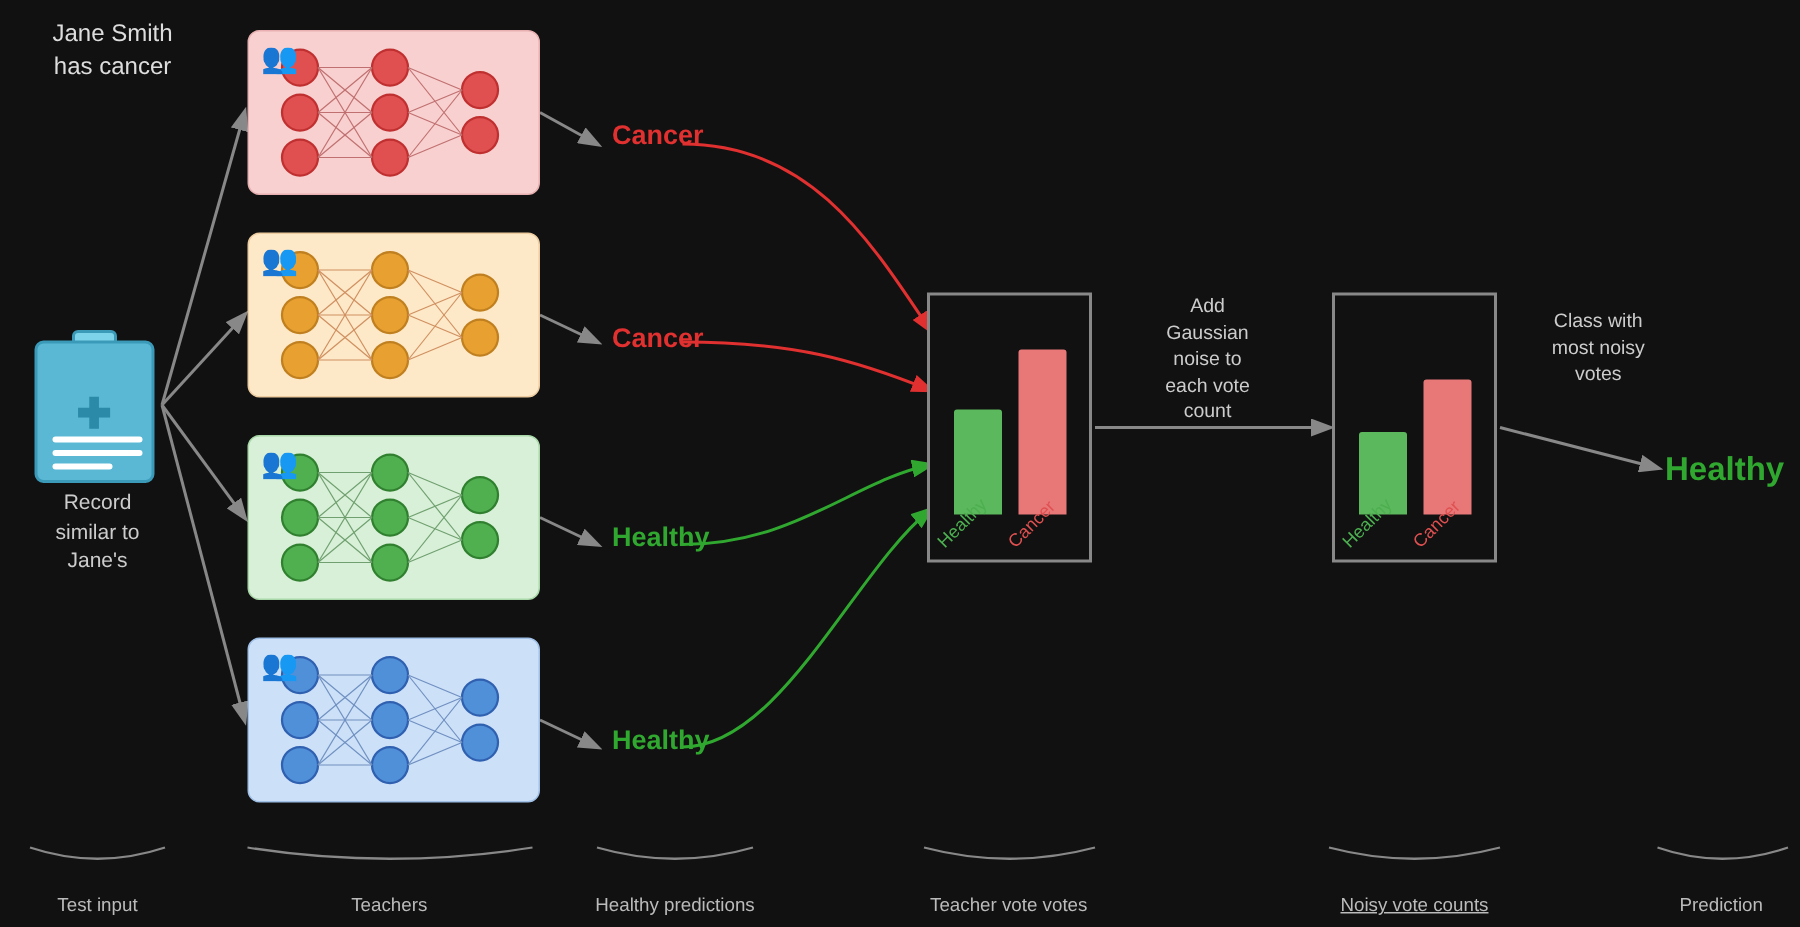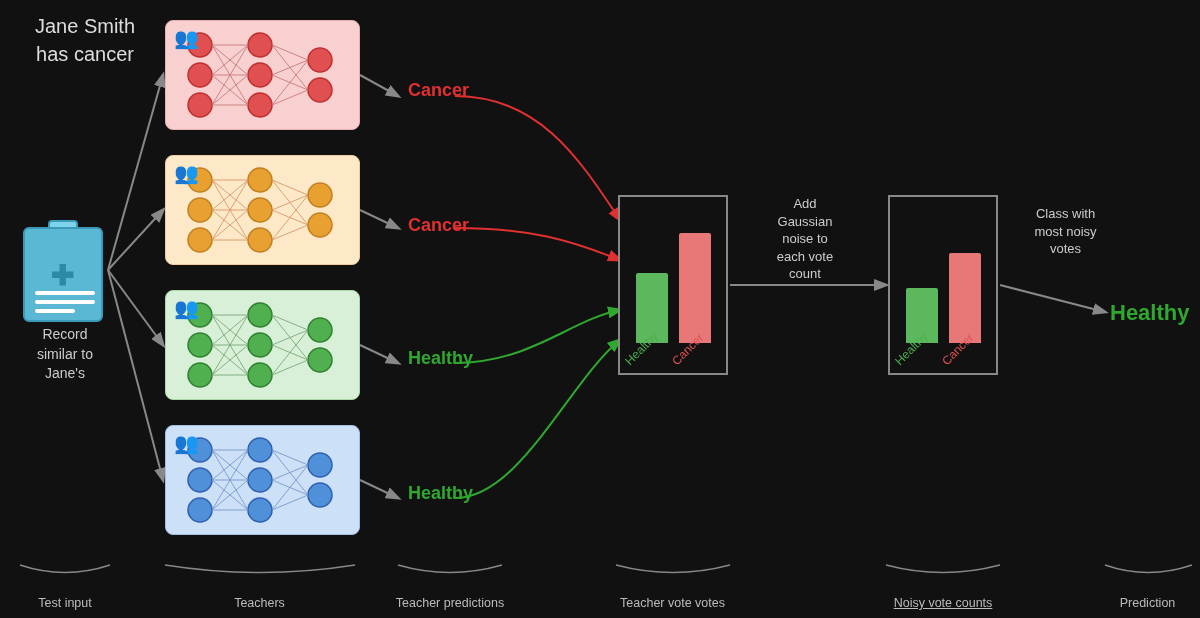--- a/index.html
+++ b/index.html
@@ -175,21 +175,21 @@
       font-size: 12.5px;
       text-align: center;
     }
 
     
     .jane-label {
       position: absolute;
       top: 12px;
       left: 35px;
       color: #ddd;
-      font-size: 20px;
+      font-size: 16px;
       text-align: center;
       line-height: 1.4;
     }
 
     
     .record-label {
       position: absolute;
       top: 330px;
       left: 10px;
       color: #ccc;
@@ -435,21 +435,21 @@
     <span>Healthy</span>
   </div>
 
   <div class="brace-label" style="left:10px; width:110px; bottom:8px;">
     <span>Test input</span>
   </div>
   <div class="brace-label" style="left:162px; width:195px; bottom:8px;margin-top:24px;">
     <span>Teachers</span>
   </div>
   <div class="brace-label" style="left:390px; width:120px; bottom:8px;">
-    <span>Teacher predictions</span>
+    <span>Healthy predictions</span>
   </div>
   <div class="brace-label" style="left:610px; width:125px; bottom:8px;">
     <span>Teacher vote votes</span>
   </div>
   <div class="brace-label" style="left:878px; width:130px; bottom:8px;text-decoration:underline;">
     <span>Noisy vote counts</span>
   </div>
   <div class="brace-label" style="left:1100px; width:95px; bottom:8px;">
     <span>Prediction</span>
   </div>

